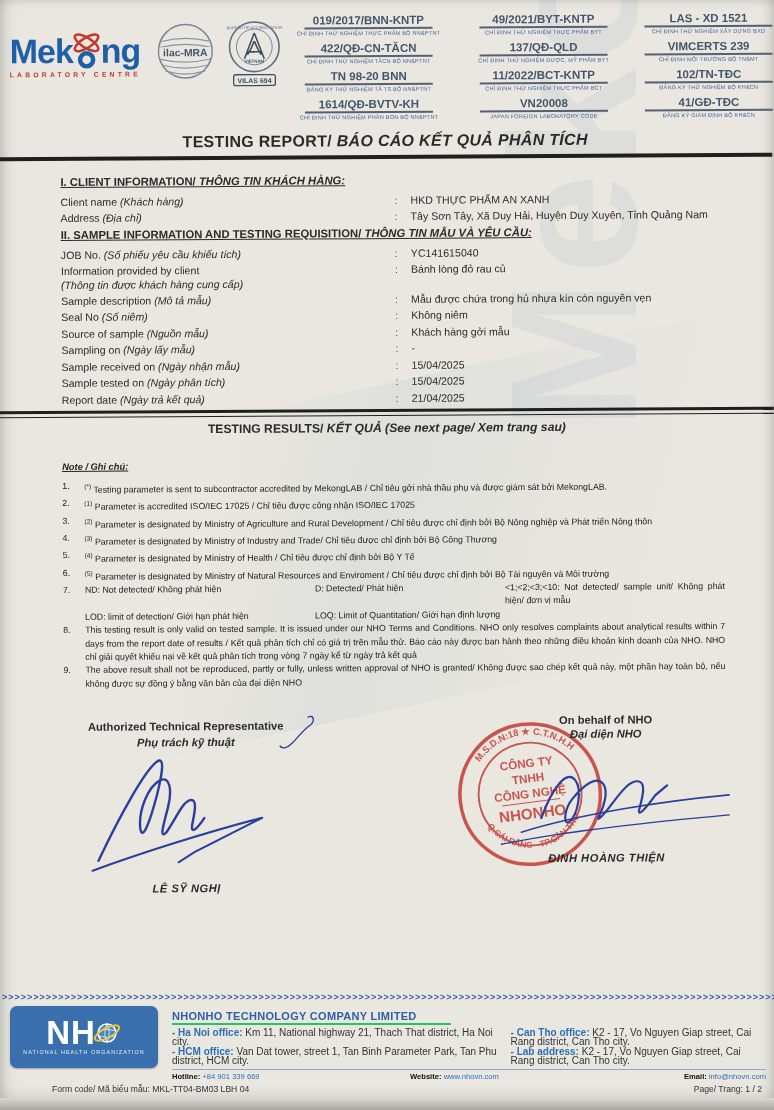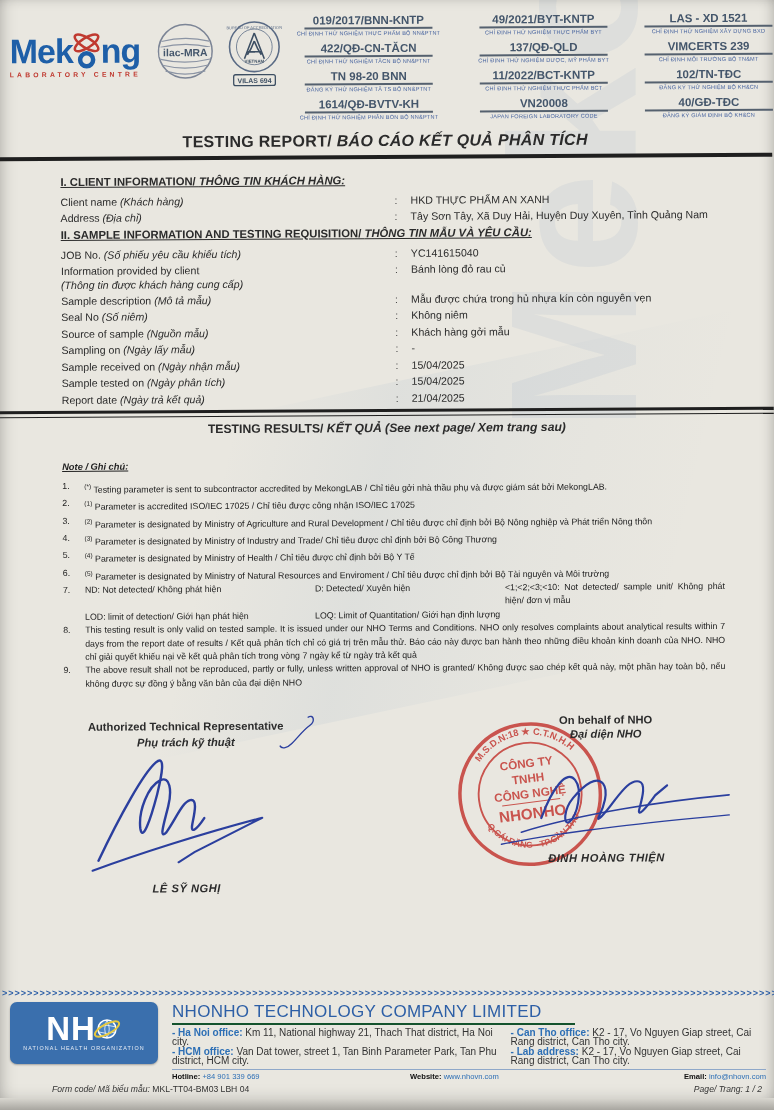--- a/index.html
+++ b/index.html
@@ -66,32 +66,32 @@
   
   .spacer{flex:1;}
   .footer{position:relative;z-index:1;}
   .arrows{color:#2d5fa6;font-size:9px;line-height:10px;white-space:nowrap;overflow:hidden;letter-spacing:1px;font-weight:bold;padding-left:2px;}
   .f-main{display:flex;padding:4px 8px 0 10px;}
   .nho-box{width:148px;height:62px;flex:none;background:#3a6fad;border-radius:7px;color:#fff;display:flex;flex-direction:column;align-items:center;justify-content:center;box-shadow:0 1px 2px rgba(0,0,0,.3);}
   .nho-word{font-size:33px;font-weight:bold;line-height:30px;display:flex;align-items:center;letter-spacing:1px;}
   .nho-globe{width:30px;height:30px;margin-left:-4px;}
   .nho-sub{font-size:5.4px;letter-spacing:1.1px;margin-top:1px;color:#e8edf5;}
   .f-right{flex:1;padding-left:14px;}
-  .f-company{color:#2d5fa6;font-weight:normal;font-size:17px;border-bottom:2px solid #14532d;display:inline-block;padding:0 34px 1px 0;letter-spacing:.3px;}
+  .f-company{color:#2d5fa6;font-weight:bold;font-size:11px;border-bottom:2px solid #22c55e;display:inline-block;padding:0 34px 1px 0;letter-spacing:.3px;}
   .f-addr{display:grid;grid-template-columns:57% 43%;margin-top:3px;font-size:10px;line-height:9.6px;color:#333;}
   .f-addr .lab{color:#2d6fb5;font-weight:bold;}
   .f-sep{border-top:1px solid #8fa8c9;margin:3px 0 2px 0;}
   .f-contact{display:flex;font-size:7.6px;align-items:baseline;}
   .f-contact .c1{width:238px;flex:none;}
   .f-contact .c2{flex:1;}
   .f-contact .c3{flex:none;text-align:left;}
   .f-contact .lab{font-weight:bold;color:#111;}
   .f-contact .blue{color:#2d6fb5;}
   .f-form{display:flex;justify-content:space-between;font-size:8.6px;padding:3px 12px 0 52px;color:#333;}
-  .f-form .it{font-style:italic;}
+  .f-form .it{}
   .edge{height:12px;background:linear-gradient(#d9d7d0,#a8a6a0);margin-top:4px;}
 </style>
 </head>
 <body>
 
 <div class="page">
 
   <div class="wm wm-text">Mekong</div>
   <div class="wm wm-band"></div>
 
@@ -139,21 +139,21 @@
         <div class="cert-col">
           <div class="cert"><span class="cert-num">49/2021/BYT-KNTP</span><div class="cert-cap">CHỈ ĐỊNH THỬ NGHIỆM THỰC PHẨM BYT</div></div>
           <div class="cert"><span class="cert-num">137/QĐ-QLD</span><div class="cert-cap">CHỈ ĐỊNH THỬ NGHIỆM DƯỢC, MỸ PHẨM BYT</div></div>
           <div class="cert"><span class="cert-num">11/2022/BCT-KNTP</span><div class="cert-cap">CHỈ ĐỊNH THỬ NGHIỆM THỰC PHẨM BCT</div></div>
           <div class="cert"><span class="cert-num">VN20008</span><div class="cert-cap">JAPAN FOREIGN LABORATORY CODE</div></div>
         </div>
         <div class="cert-col">
           <div class="cert"><span class="cert-num">LAS - XD 1521</span><div class="cert-cap">CHỈ ĐỊNH THỬ NGHIỆM XÂY DỰNG BXD</div></div>
           <div class="cert"><span class="cert-num">VIMCERTS 239</span><div class="cert-cap">CHỈ ĐỊNH MÔI TRƯỜNG BỘ TN&amp;MT</div></div>
           <div class="cert"><span class="cert-num">102/TN-TĐC</span><div class="cert-cap">ĐĂNG KÝ THỬ NGHIỆM BỘ KH&amp;CN</div></div>
-          <div class="cert"><span class="cert-num">40/GĐ-TĐC</span><div class="cert-cap">ĐĂNG KÝ GIÁM ĐỊNH BỘ KH&amp;CN</div></div>
+          <div class="cert"><span class="cert-num">41/GĐ-TĐC</span><div class="cert-cap">ĐĂNG KÝ GIÁM ĐỊNH BỘ KH&amp;CN</div></div>
         </div>
       </div>
     </div>
 
     <div class="title">
       <span>TESTING REPORT/ </span><span class="vi">BÁO CÁO KẾT QUẢ PHÂN TÍCH</span>
     </div>
     <div class="rule-thick"></div>
 
     <div class="content">
@@ -258,21 +258,21 @@
         </div>
       <div class="note">
           <span class="n">6.</span>
           <span class="t"><sup>(5)</sup><span> Parameter is designated by Ministry of Natural Resources and Enviroment / Chỉ tiêu được chỉ định bởi Bộ Tài nguyên và Môi trường</span></span>
         </div>
       <div class="note">
         <span class="n">7.</span>
         <span class="t">
           <span class="segline">
               <span class="s1">ND: Not detected/ Không phát hiện</span>
-              <span class="s2">D: Detected/ Xuyên hiện</span>
+              <span class="s2">D: Detected/ Phát hiện</span>
               <span>&lt;1;&lt;2;&lt;3;&lt;10: Not detected/ sample unit/ Không phát hiện/ đơn vị mẫu</span>
             </span>
           <span class="segline">
               <span class="s1">LOD: limit of detection/ Giới hạn phát hiện</span>
               <span>LOQ: Limit of Quantitation/ Giới hạn định lượng</span>
             </span>
         </span>
       </div>
       <div class="note">
           <span class="n">8.</span>

